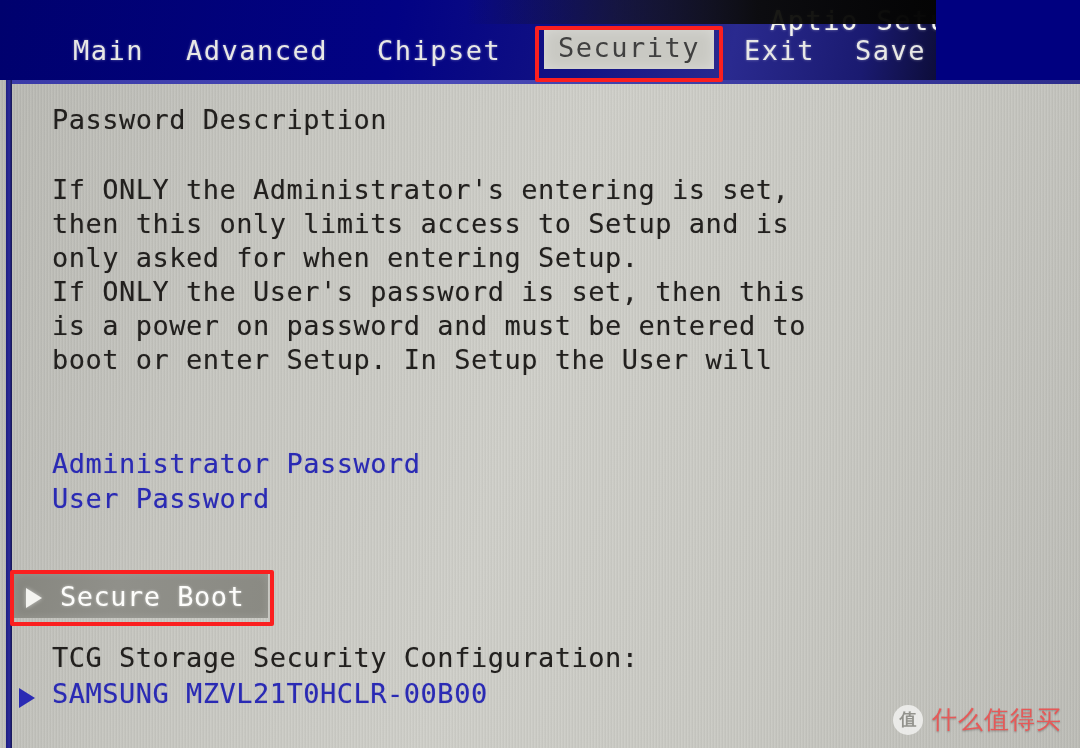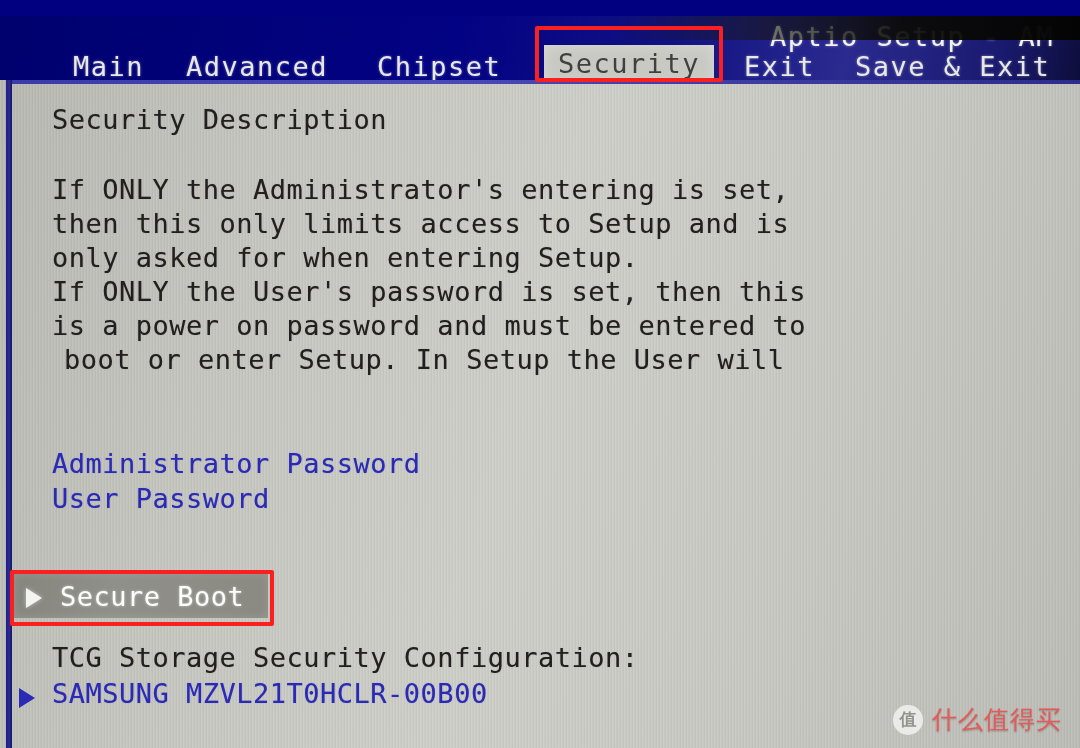--- a/index.html
+++ b/index.html
@@ -14,22 +14,22 @@
 
   #screen {
     position:relative;
     width:1080px; height:748px;
     overflow:hidden;
     background:#000080;
   }
 
   
   #menubar {
-    position:absolute; left:0; top:16px;
-    width:1080px; height:80px;
+    position:absolute; left:0; top:0;
+    width:936px; height:80px;
     background:linear-gradient(100deg,#00016e 0%,#020284 42%,#121283 62%,#2a2a8f 78%,#1a1a70 92%,#0d0d3a 100%);
     overflow:hidden;
     text-align:center;
   }
   
   #menubar::after {
     content:"";
     position:absolute; right:0; top:0;
     width:470px; height:24px;
     background:linear-gradient(to right,rgba(0,0,0,0) 0%,rgba(20,20,10,0.55) 32%,rgba(10,10,6,0.92) 62%,rgba(4,4,4,0.99) 100%);
@@ -216,28 +216,28 @@
       <div class="tab" id="tab-save">Save &amp; Exit</div>
     </div>
   </div>
 
   <div id="panel"></div>
   <div id="panel-top-border"></div>
   <div id="panel-left-border"></div>
 
   <div id="content">
 
-    <div class="line" style="left:52px; top:24px;">Security Description</div>
+    <div class="line" style="left:52px; top:24px;">Password Description</div>
 
     <div class="line" style="left:52px; top:94px;">If ONLY the Administrator's entering is set,</div>
     <div class="line" style="left:52px; top:128px;">then this only limits access to Setup and is</div>
     <div class="line" style="left:52px; top:162px;">only asked for when entering Setup.</div>
     <div class="line" style="left:52px; top:196px;">If ONLY the User's password is set, then this</div>
     <div class="line" style="left:52px; top:230px;">is a power on password and must be entered to</div>
-    <div class="line" style="left:52px; top:264px;margin-left:12px;">boot or enter Setup. In Setup the User will</div>
+    <div class="line" style="left:52px; top:264px;">boot or enter Setup. In Setup the User will</div>
 
     <div class="line blue" style="left:52px; top:368px;">Administrator Password</div>
     <div class="line blue" style="left:52px; top:403px;">User Password</div>
 
     <div id="secure-boot-row">
       <span class="arrow" id="secure-boot-arrow"></span>
       <span id="secure-boot-label">Secure Boot</span>
     </div>
 
     <div class="line" style="left:52px; top:562px;">TCG Storage Security Configuration:</div>

